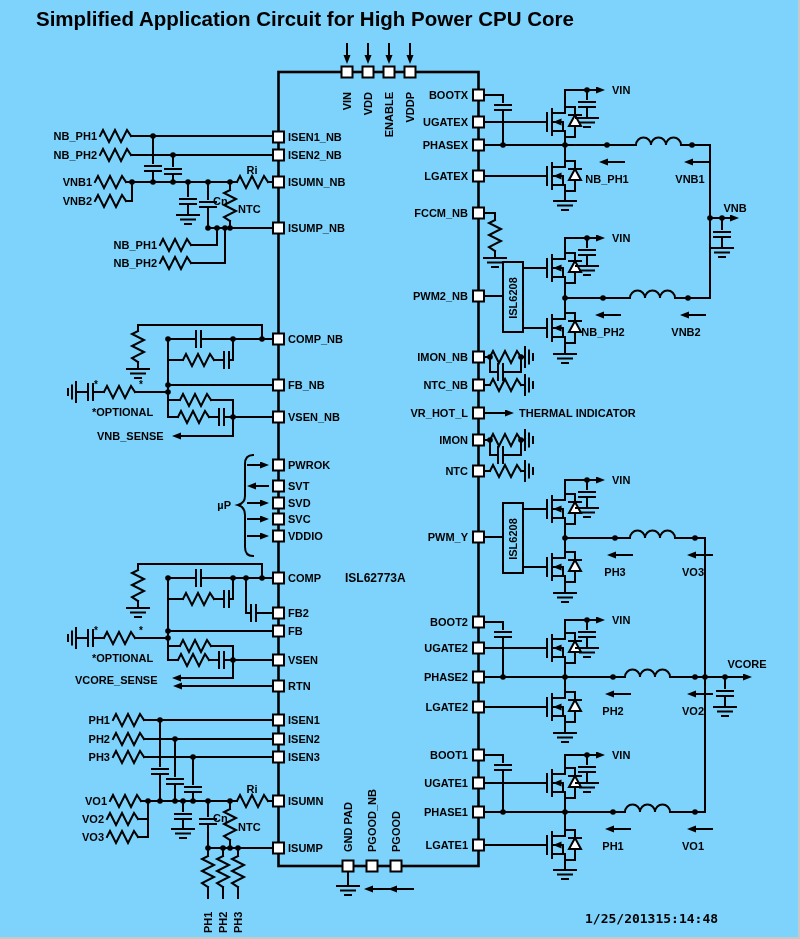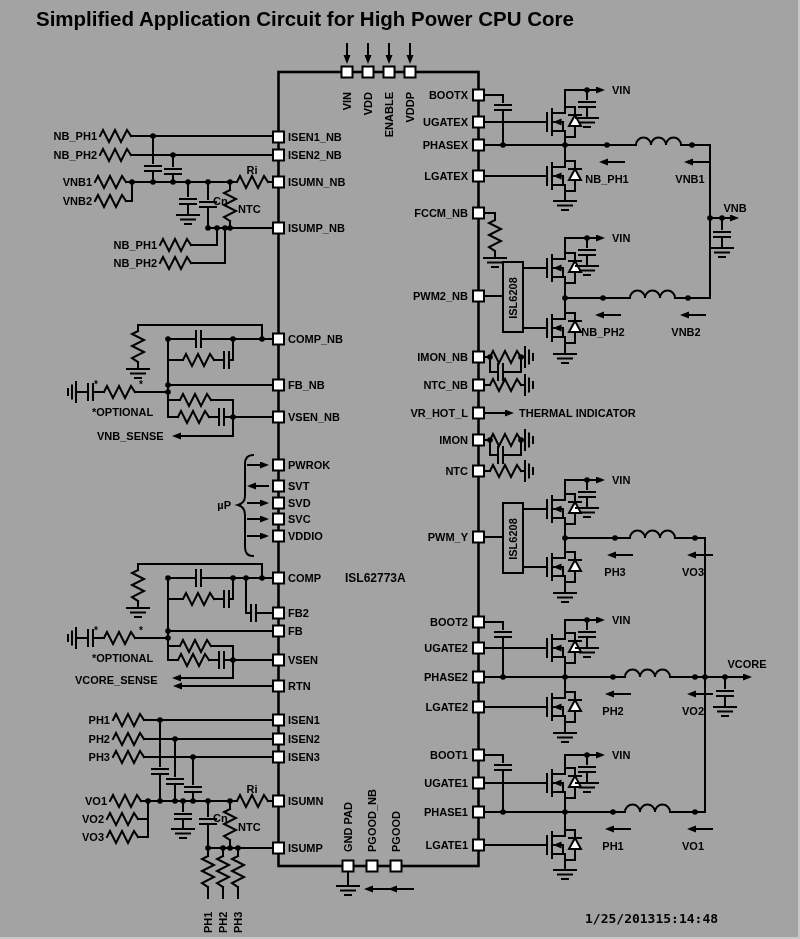--- a/index.html
+++ b/index.html
@@ -1,16 +1,16 @@
 <!DOCTYPE html>
 <html><head>
 <meta charset="utf-8">
 <style>
   html,body { margin:0; padding:0; background:#fff; }
-  .frame { position:relative; width:800px; height:939px; background:#a3a3a3;
+  .frame { position:relative; width:800px; height:939px; background:#7dd3fc;
            border-right:2px solid #c8c8c8; border-bottom:2px solid #c8c8c8; box-sizing:border-box; }
   svg text { font-family:"Liberation Sans", sans-serif; font-weight:bold; fill:#000; }
   .w   { stroke:#000; stroke-width:2; fill:none; stroke-linecap:square; }
   .wthick { stroke:#000; stroke-width:2.6; fill:none; }
   .pinsq { fill:#fff; stroke:#000; stroke-width:2; }
   .dot { fill:#000; stroke:none; }
   .t20 { font-size:20.5px; }
   .t12 { font-size:12px; }
   .t11 { font-size:11px; }
   .t10 { font-size:10px; }

